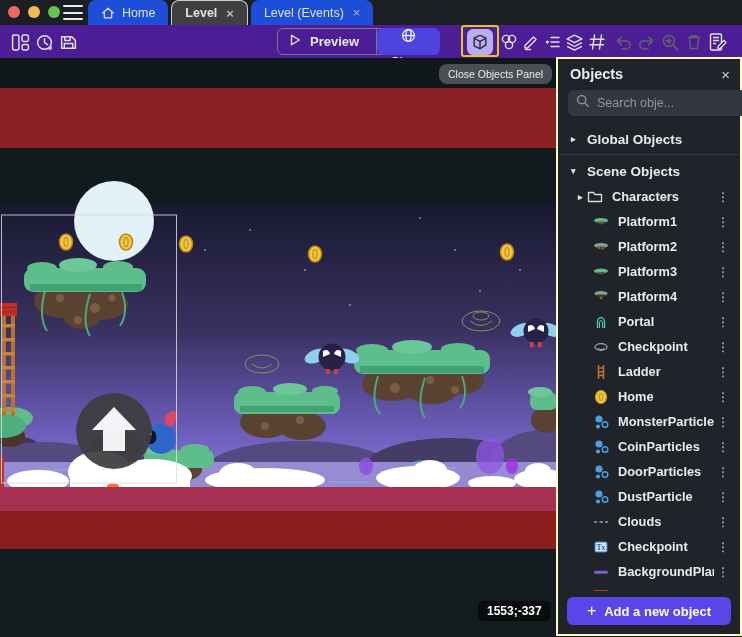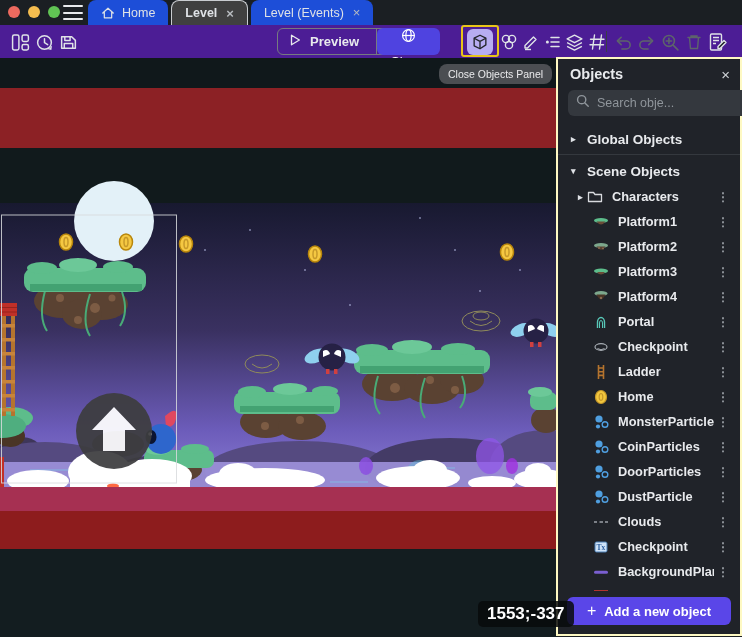--- a/index.html
+++ b/index.html
@@ -36,21 +36,21 @@
   .hl-box { position:absolute; border:2px solid #e8c519; border-radius:3px; pointer-events:none; }
   .hl-cube { left:461px; top:0px; width:38px; height:32px; }
   .tb-dim svg * { stroke:#5d646b !important; }
   .tb-sep { position:absolute; left:606px; top:6px; width:1px; height:21px; background:#3a3f45; }
   
   .tooltip { position:absolute; left:439px; top:64px; background:#4b4e52; color:#e9eaec; font-size:10.5px;
     padding:4px 9px; border-radius:8px; z-index:40; white-space:nowrap; }
   
   .scene-wrap { position:absolute; left:0; top:58px; width:557px; height:579px; background:#10181b; }
   .coords-badge { position:absolute; left:478px; top:601px; background:rgba(8,10,12,.85); color:#fff;
-    font-size:17px; font-weight:bold; padding:3px 9px; border-radius:5px; z-index:30; }
+    font-size:12px; font-weight:bold; padding:3px 9px; border-radius:5px; z-index:30; }
   
   .panel { position:absolute; left:556px; top:57px; width:186px; height:579px; background:#202329;
     border:2px solid #fef9c3; display:flex; flex-direction:column; z-index:20; }
   .panel-header { display:flex; align-items:center; padding:7px 10px 4px 12px; }
   .panel-title { font-size:14.5px; font-weight:bold; }
   .panel-close { margin-left:auto; font-size:15px; color:#cfd3d7; cursor:pointer; line-height:1; }
   .search-row { display:flex; align-items:center; gap:8px; padding:4px 10px 8px 10px; }
   .search-box { flex:1; display:flex; align-items:center; gap:7px; background:#34383e; border-radius:6px; height:26px; padding:0 8px; }
   .search-box input { flex:1; min-width:0; background:transparent; border:none; outline:none; color:#e8eaed; font-size:12.5px; font-family:"Liberation Sans",sans-serif; }
   .search-box input::placeholder { color:#8f959b; }

